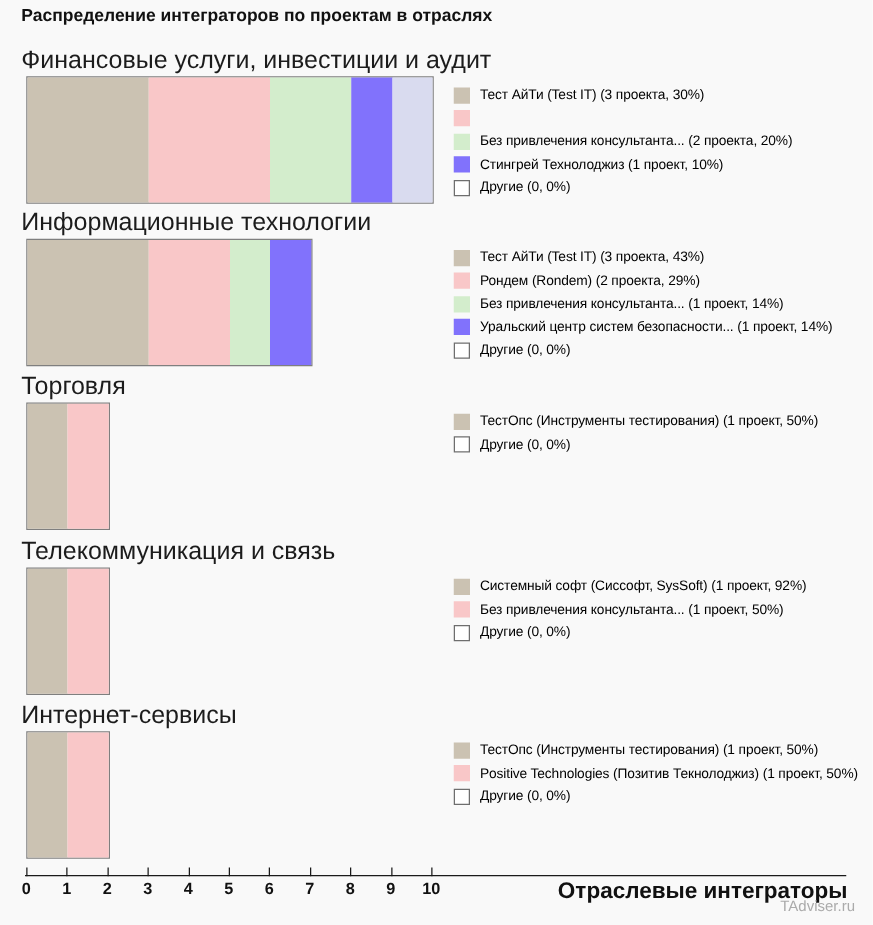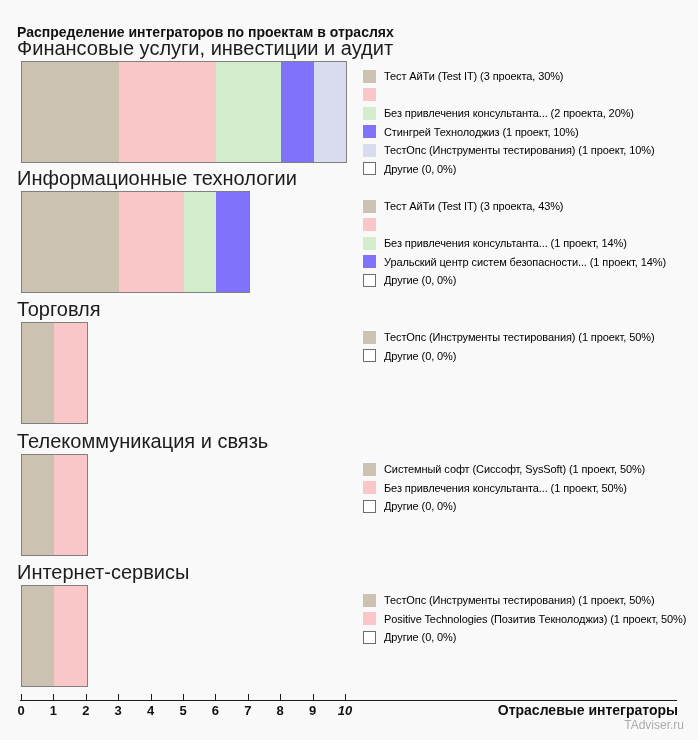--- a/index.html
+++ b/index.html
@@ -4,21 +4,21 @@
 <style>
   html,body{margin:0;padding:0;}
   .page{
     position:relative;
     width:698px;height:740px;
     background:#f9f9f9;
     font-family:"Liberation Sans", sans-serif;
     overflow:hidden;
   }
   .chart-title{
-    position:absolute;left:17px;top:24px;
+    position:absolute;left:17px;top:4px;
     font-size:14px;font-weight:bold;color:#111;
     white-space:nowrap;
   }
   .section{position:absolute;left:0;width:698px;}
   .industry-heading{
     position:absolute;left:17px;top:0;
     font-size:20px;color:#1c1c1c;white-space:nowrap;
   }
   .bar{
     position:absolute;left:21px;top:24px;
@@ -48,21 +48,21 @@
   }
   .tick{
     position:absolute;top:694px;width:1px;height:7px;background:#1a1a1a;
   }
   .tick-label{
     position:absolute;top:703px;transform:translateX(-50%);
     font-size:13px;font-weight:bold;color:#111;
   }
   .x-axis-label{
     position:absolute;right:20px;top:702px;
-    font-size:14px;font-weight:bold;color:#111;white-space:nowrap;
+    font-size:18px;font-weight:bold;color:#111;white-space:nowrap;
   }
   .watermark{
     position:absolute;right:14px;top:718px;
     font-size:12px;color:#ababab;white-space:nowrap;
   }
   
   #s0{top:37px}#s1{top:167px}#s2{top:298px}#s3{top:430px}#s4{top:561px}
 </style>
 </head>
 <body>
@@ -90,24 +90,20 @@
         </div>
         <div class="legend-row">
           <span class="swatch" style="background: rgb(211, 237, 204);"></span>
           <span class="legend-label">Без привлечения консультанта... (2 проекта, 20%)</span>
         </div>
         <div class="legend-row">
           <span class="swatch" style="background: rgb(129, 114, 252);"></span>
           <span class="legend-label">Стингрей Технолоджиз (1 проект, 10%)</span>
         </div>
         <div class="legend-row">
-          <span class="swatch" style="background: rgb(217, 219, 239);"></span>
-          <span class="legend-label">ТестОпс (Инструменты тестирования) (1 проект, 10%)</span>
-        </div>
-        <div class="legend-row">
           <span class="swatch outlined" style="background: rgb(255, 255, 255);"></span>
           <span class="legend-label">Другие (0, 0%)</span>
         </div>
       </div>
   </div>
 
   <div class="section" id="s1">
     <div class="industry-heading">Информационные технологии</div>
     <div class="bar">
         <div class="seg" style="width: 97.2px; background: rgb(203, 194, 178);"></div>
@@ -115,20 +111,21 @@
         <div class="seg" style="width: 32.4px; background: rgb(211, 237, 204);"></div>
         <div class="seg" style="width: 32.4px; background: rgb(129, 114, 252);"></div>
       </div>
     <div class="legend">
         <div class="legend-row">
           <span class="swatch" style="background: rgb(203, 194, 178);"></span>
           <span class="legend-label">Тест АйТи (Test IT) (3 проекта, 43%)</span>
         </div>
         <div class="legend-row">
           <span class="swatch" style="background: rgb(249, 199, 200);"></span>
+          <span class="legend-label">Рондем (Rondem) (2 проекта, 29%)</span>
         </div>
         <div class="legend-row">
           <span class="swatch" style="background: rgb(211, 237, 204);"></span>
           <span class="legend-label">Без привлечения консультанта... (1 проект, 14%)</span>
         </div>
         <div class="legend-row">
           <span class="swatch" style="background: rgb(129, 114, 252);"></span>
           <span class="legend-label">Уральский центр систем безопасности... (1 проект, 14%)</span>
         </div>
         <div class="legend-row">
@@ -158,21 +155,21 @@
 
   <div class="section" id="s3">
     <div class="industry-heading">Телекоммуникация и связь</div>
     <div class="bar">
         <div class="seg" style="width: 32.4px; background: rgb(203, 194, 178);"></div>
         <div class="seg" style="width: 32.4px; background: rgb(249, 199, 200);"></div>
       </div>
     <div class="legend">
         <div class="legend-row">
           <span class="swatch" style="background: rgb(203, 194, 178);"></span>
-          <span class="legend-label">Системный софт (Сиссофт, SysSoft) (1 проект, 50%)</span>
+          <span class="legend-label">Системный софт (Сиссофт, SysSoft) (1 проект, 92%)</span>
         </div>
         <div class="legend-row">
           <span class="swatch" style="background: rgb(249, 199, 200);"></span>
           <span class="legend-label">Без привлечения консультанта... (1 проект, 50%)</span>
         </div>
         <div class="legend-row">
           <span class="swatch outlined" style="background: rgb(255, 255, 255);"></span>
           <span class="legend-label">Другие (0, 0%)</span>
         </div>
       </div>
@@ -216,18 +213,18 @@
       <div class="tick-label" style="left: 183px;">5</div>
       <div class="tick" style="left: 215.4px;"></div>
       <div class="tick-label" style="left: 215.4px;">6</div>
       <div class="tick" style="left: 247.8px;"></div>
       <div class="tick-label" style="left: 247.8px;">7</div>
       <div class="tick" style="left: 280.2px;"></div>
       <div class="tick-label" style="left: 280.2px;">8</div>
       <div class="tick" style="left: 312.6px;"></div>
       <div class="tick-label" style="left: 312.6px;">9</div>
       <div class="tick" style="left: 345px;"></div>
-      <div class="tick-label" style="left: 345px; font-style: italic;">10</div>
+      <div class="tick-label" style="left: 345px;">10</div>
     </div>
   <div class="x-axis-label">Отраслевые интеграторы</div>
   <div class="watermark">TAdviser.ru</div>
 
 </div>
 
 </body></html>

